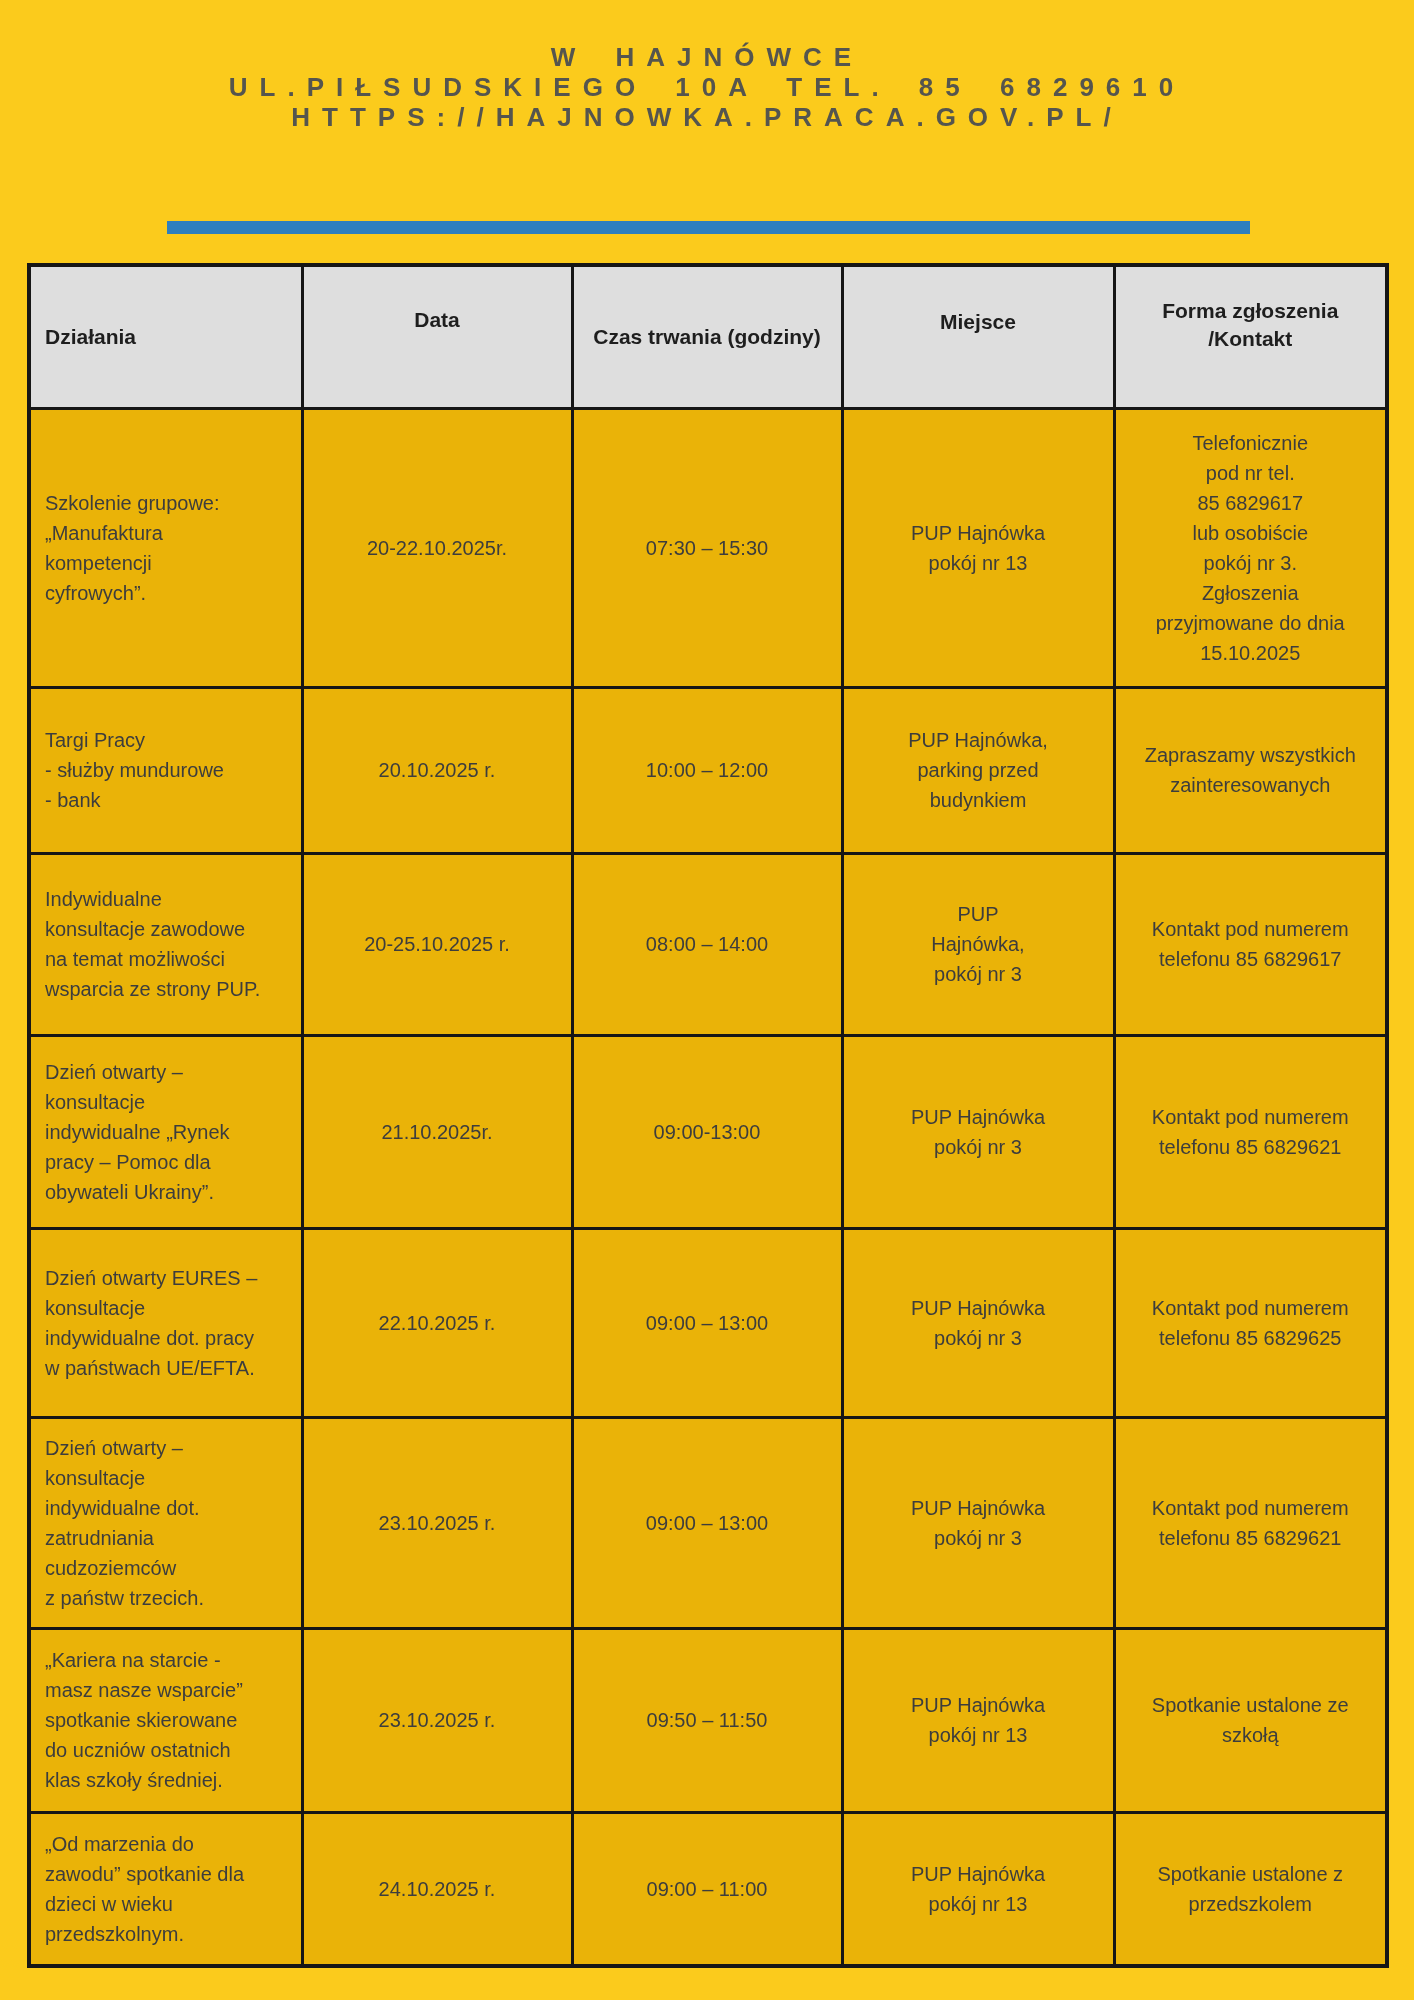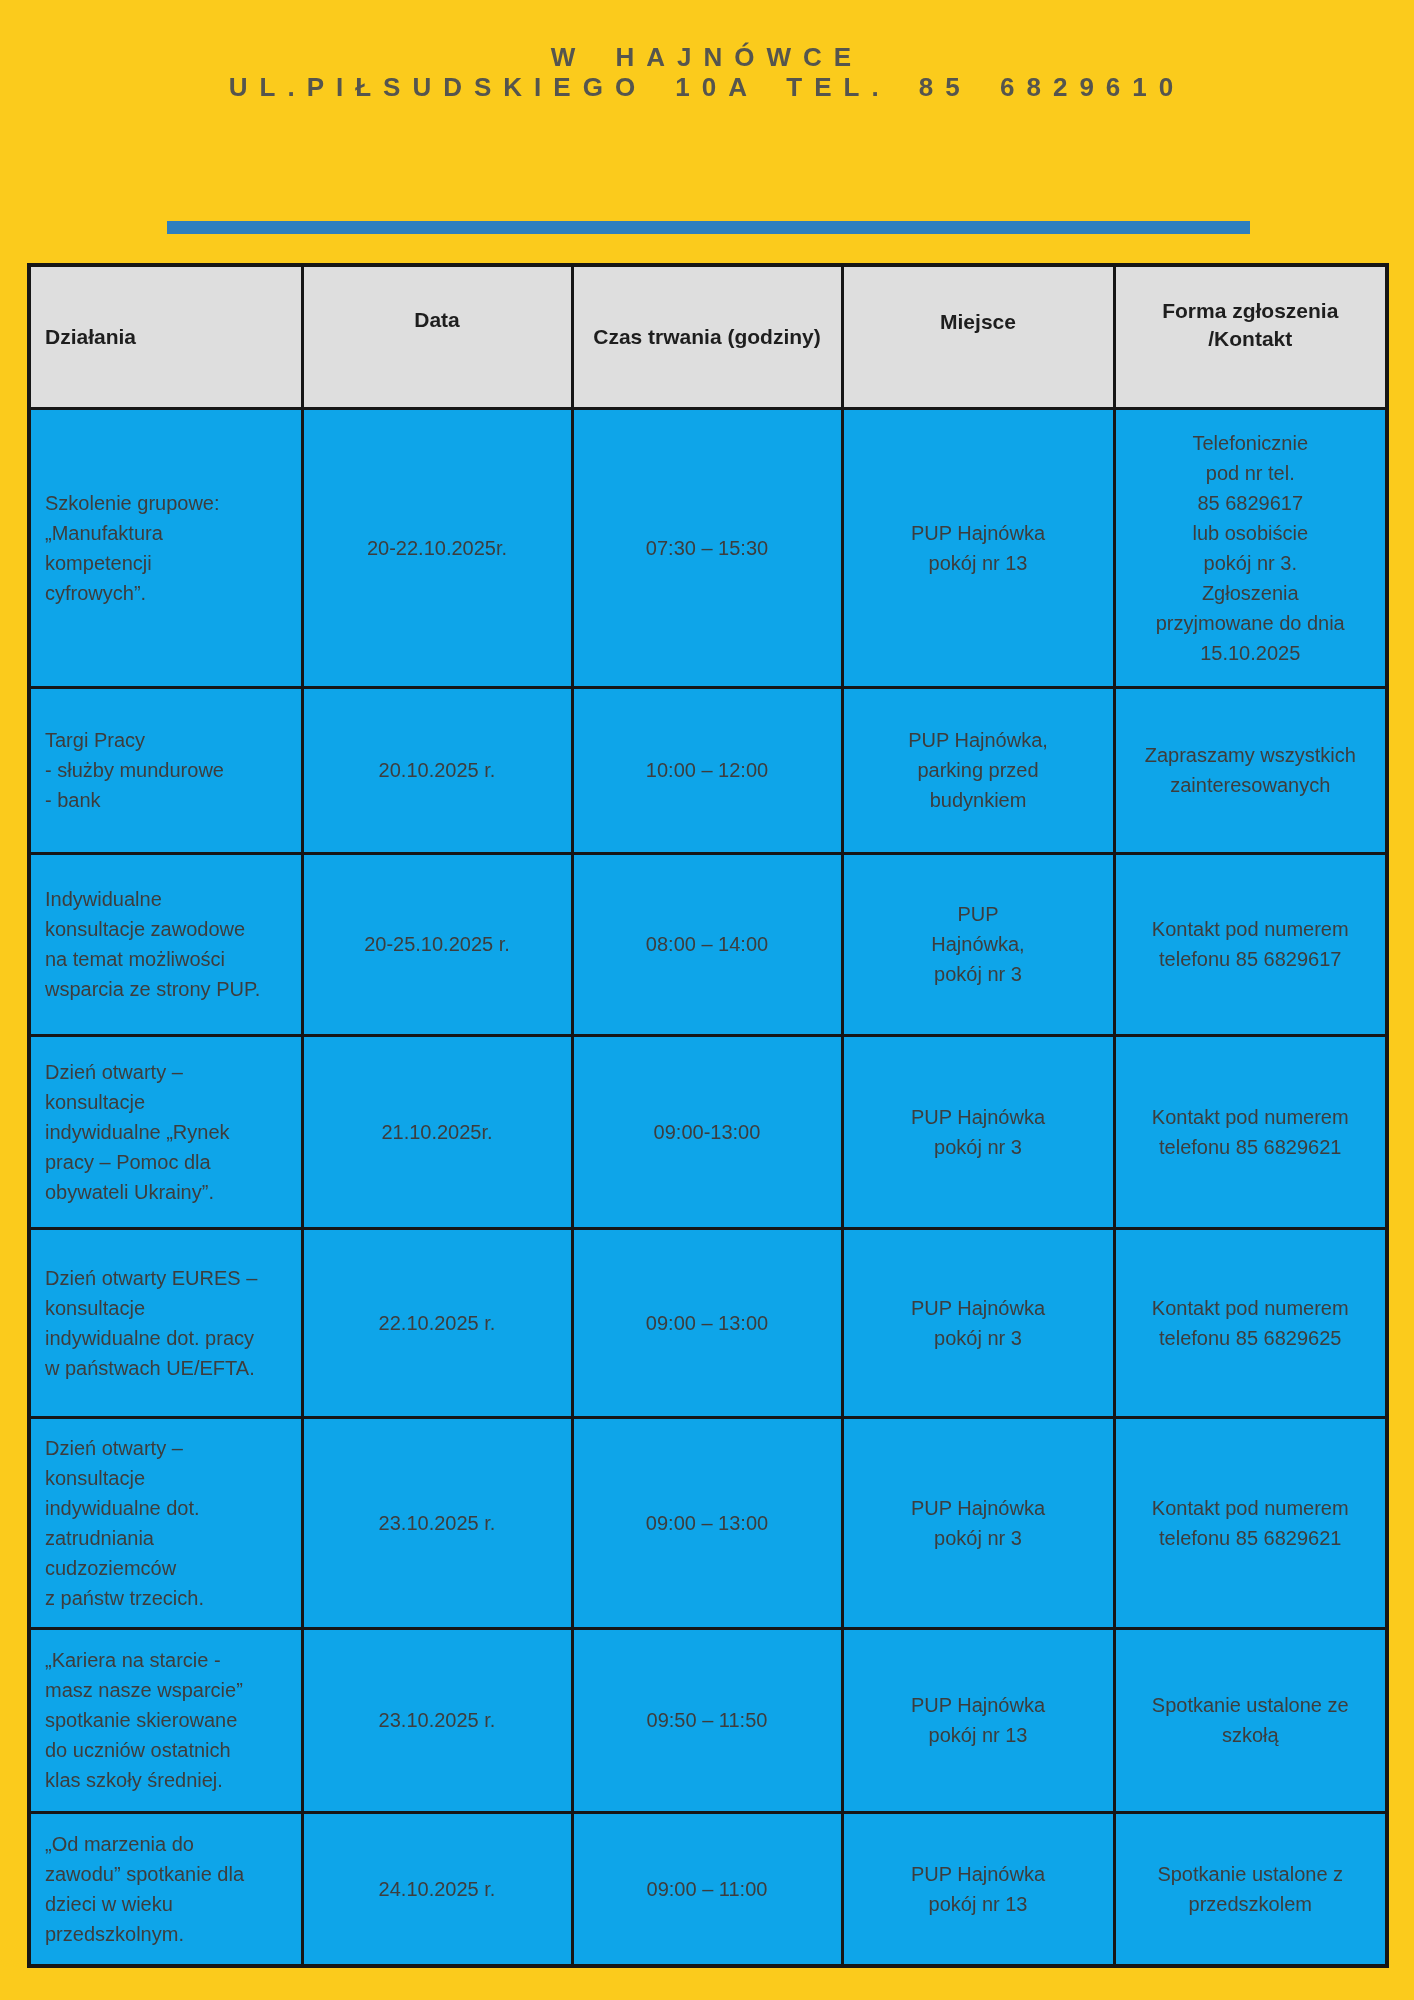--- a/index.html
+++ b/index.html
@@ -63,21 +63,21 @@
     font-weight:bold;
     text-align:center;
     padding:0 8px;
   }
   th.c-dzialania{text-align:left;padding-left:14px;}
   th.c-data{padding-bottom:34px;}
   th.c-miejsce{padding-bottom:30px;}
   th.c-kontakt{padding-bottom:24px;}
 
   tbody td{
-    background:#0ea5e9;
+    background:#eab308;
     color:#3D3D3D;
     font-size:20px;
     line-height:30px;
     text-align:center;
     padding:6px 10px;
   }
   td.c-dzialania{text-align:left;padding-left:14px;padding-right:8px;}
 
   
   tr.rh-head{height:143px;}
@@ -91,20 +91,21 @@
   tr.rh7{height:154px;}
 </style>
 </head>
 <body>
 
 <div class="page">
 
   <div class="letterhead">
     <div class="h-line">W HAJNÓWCE</div>
     <div class="h-line">UL.PIŁSUDSKIEGO 10A TEL. 85 6829610</div>
+    <div class="h-line">HTTPS://HAJNOWKA.PRACA.GOV.PL/</div>
   </div>
 
   <div class="blue-bar"></div>
 
   <table class="schedule">
     <colgroup>
       <col class="w0">
         <col class="w1">
         <col class="w2">
         <col class="w3">

